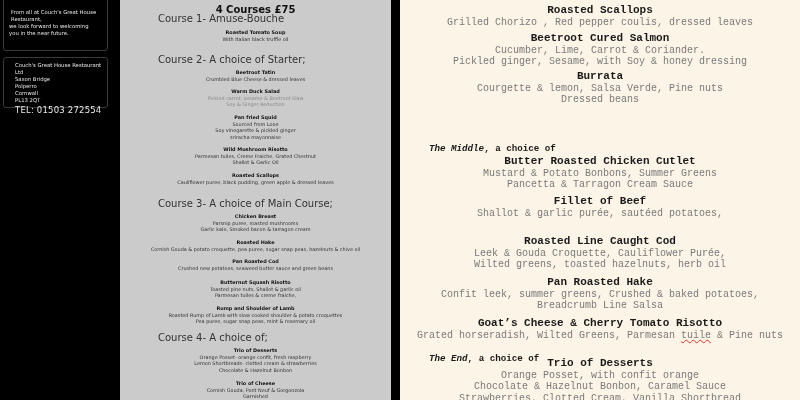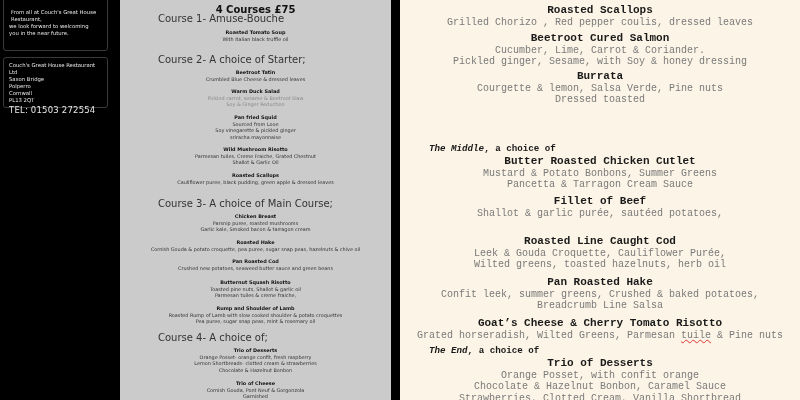--- a/index.html
+++ b/index.html
@@ -2,21 +2,21 @@
 <html><head>
 <meta charset="utf-8">
 <style>
   html, body { margin:0; padding:0; }
   body { width:800px; height:400px; overflow:hidden; background:#000; position:relative; font-family:"DejaVu Sans", sans-serif; }
 
   
   .sidebar { position:absolute; left:0; top:0; width:120px; height:400px; background:#000; }
   .box { position:absolute; left:3px; width:105px; border:1px solid #3a3a3a; border-radius:3px; box-sizing:border-box; color:#e8e8e8; }
   .box.welcome { top:-4px; height:55px; padding:12px 4px 0 5px; font-size:5.3px; line-height:7px; }
-  .box.address { top:57px; height:51px; padding:4px 4px 0 5px; font-size:5.3px; line-height:7px; }
+  .box.address { top:57px; height:51px; padding:4px 4px 0 11px; font-size:5.3px; line-height:7px; }
   .box .tel { font-size:8.5px; line-height:11px; margin-top:1px; letter-spacing:0.2px; }
 
   
   .menu-grey { position:absolute; left:120px; top:0; width:271px; height:400px; background:#cbcbcb; color:#222; overflow:hidden; }
   .menu-grey .price-title { position:absolute; top:4px; left:0; width:271px; text-align:center; font-size:10px; font-weight:bold; color:#111; }
   .menu-grey .course { position:absolute; left:6px; font-size:10px; color:#333;margin-left:32px; }
   .menu-grey .dish { position:absolute; left:0; width:271px; text-align:center; font-size:4.9px; line-height:6.6px; color:#333; }
   .menu-grey .dish .dn { font-weight:bold; color:#111; }
   .menu-grey .dish .dd.faded { color:#8a8a8a; }
 
@@ -132,21 +132,21 @@
     <div class="dd">Grilled Chorizo , Red pepper coulis, dressed leaves</div>
   </div>
   <div class="dish" style="top:32px">
     <div class="dn">Beetroot Cured Salmon</div>
     <div class="dd">Cucumber, Lime, Carrot &amp; Coriander.</div>
     <div class="dd">Pickled ginger, Sesame,  with Soy &amp; honey dressing</div>
   </div>
   <div class="dish" style="top:70px">
     <div class="dn">Burrata</div>
     <div class="dd">Courgette &amp; lemon, Salsa Verde, Pine nuts</div>
-    <div class="dd">Dressed toasted</div>
+    <div class="dd">Dressed beans</div>
   </div>
 
   <div class="section" style="top:143px"><i>The Middle</i><span>, a choice of</span></div>
 
   <div class="dish" style="top:155px">
     <div class="dn">Butter Roasted Chicken Cutlet</div>
     <div class="dd">Mustard &amp; Potato Bonbons, Summer Greens</div>
     <div class="dd">Pancetta &amp; Tarragon Cream Sauce</div>
   </div>
   <div class="dish" style="top:195px">
@@ -161,21 +161,21 @@
   <div class="dish" style="top:276px">
     <div class="dn">Pan Roasted Hake</div>
     <div class="dd">Confit leek, summer greens, Crushed &amp; baked potatoes,</div>
     <div class="dd">Breadcrumb Line Salsa</div>
   </div>
   <div class="dish" style="top:317px">
     <div class="dn">Goat’s Cheese &amp; Cherry Tomato Risotto</div>
     <div class="dd"><span>Grated horseradish, Wilted Greens, Parmesan </span><span class="spell">tuile</span><span> &amp; Pine nuts</span></div>
   </div>
 
-  <div class="section" style="top:345px"><i>The End</i><span>, a choice of</span></div>
+  <div class="section" style="top:353px"><i>The End</i><span>, a choice of</span></div>
 
   <div class="dish" style="top:357px">
     <div class="dn">Trio of Desserts</div>
     <div class="dd">Orange Posset, with confit orange</div>
     <div class="dd">Chocolate &amp; Hazelnut Bonbon, Caramel Sauce</div>
     <div class="dd">Strawberries, Clotted Cream, Vanilla Shortbread</div>
   </div>
 </div>
 
 </body></html>

